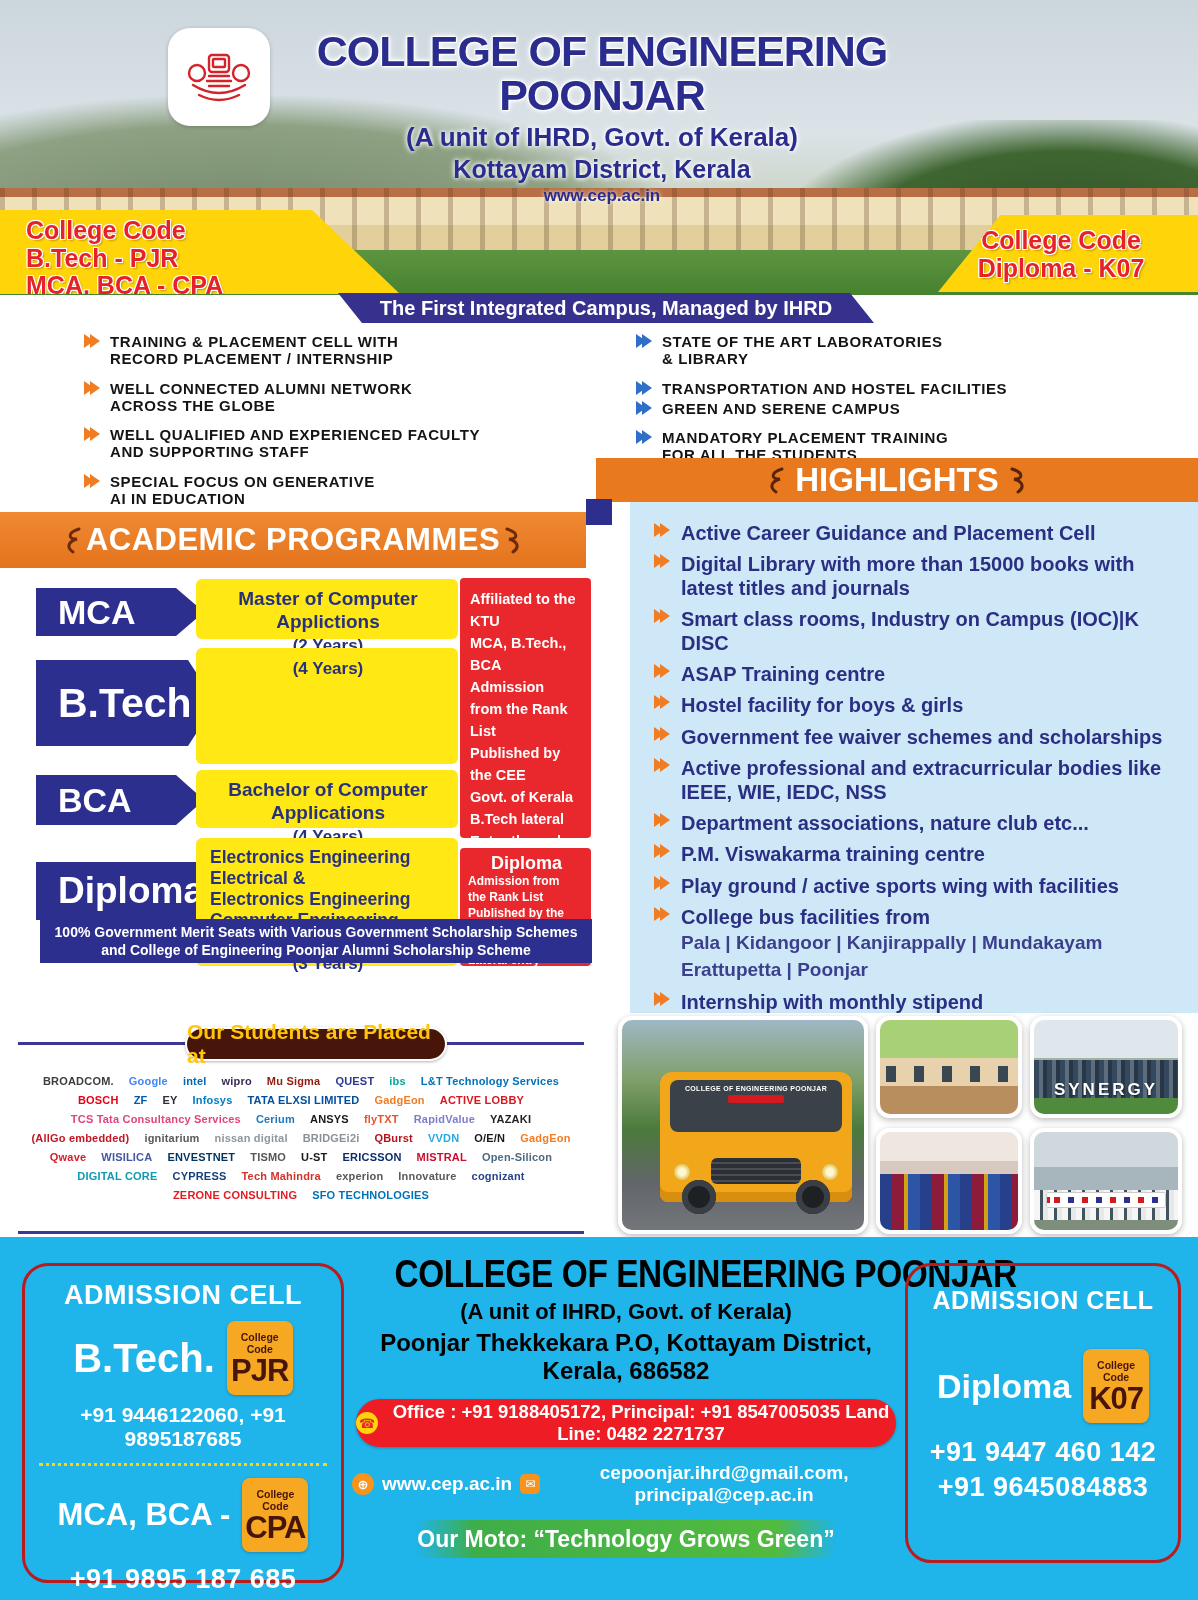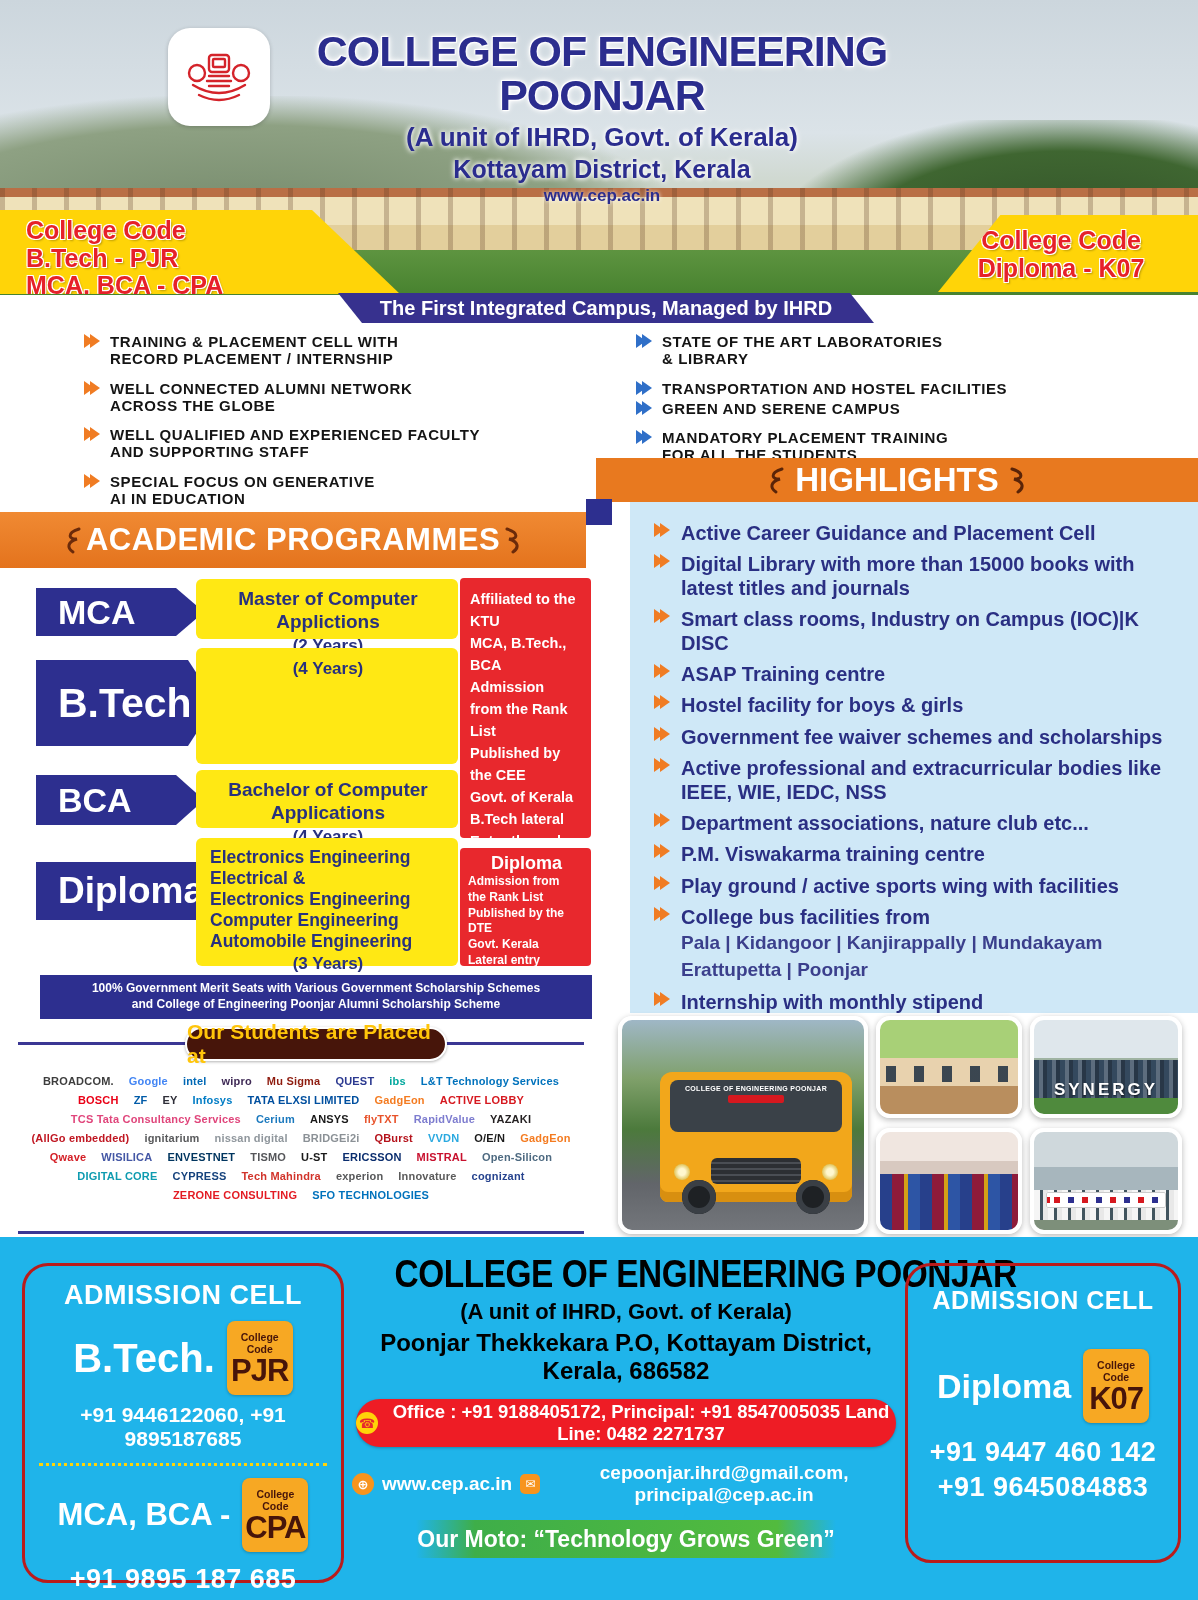--- a/index.html
+++ b/index.html
@@ -66,22 +66,22 @@
   
   .pbox{position:absolute;background:#2d2f8f;color:#fff;font-weight:900;display:flex;align-items:center;
     padding-left:22px;clip-path:polygon(0 0,calc(100% - 28px) 0,100% 50%,calc(100% - 28px) 100%,0 100%);}
   .ybox{position:absolute;left:196px;width:262px;background:#ffe814;border-radius:6px;color:#28317e;
     font-weight:800;padding:9px 12px 6px 14px;}
   .ybox .desc{white-space:pre-line;line-height:1.2;}
   .ybox .years{display:block;text-align:center;font-size:17px;margin-top:2px;}
   .ybox.center{text-align:center;}
   .rbox{position:absolute;left:460px;width:131px;background:#e8282d;color:#fff;font-weight:800;border-radius:4px;}
   .rbox .body{white-space:pre-line;}
-  .merit-banner{position:absolute;left:40px;top:975px;width:552px;height:44px;background:#2d2f8f;color:#fff;
-    font-weight:800;font-size:12px;display:flex;align-items:center;justify-content:center;text-align:center;
+  .merit-banner{position:absolute;left:40px;top:919px;width:552px;height:44px;background:#2d2f8f;color:#fff;
+    font-weight:800;font-size:14px;display:flex;align-items:center;justify-content:center;text-align:center;
     white-space:pre-line;line-height:1.3;}
 
   
   .hl-panel{position:absolute;left:630px;top:502px;width:568px;height:511px;background:#cfe8f7;
     padding:20px 12px 0 24px;}
   .hl-item{display:flex;gap:11px;margin-bottom:8px;color:#2a2f83;font-weight:800;font-size:20px;line-height:1.17;}
   .hl-sub{font-weight:600;font-size:19px;color:#3b3f8c;line-height:1.3;margin-top:2px;}
 
   
   .placed-box{position:absolute;left:18px;top:1042px;width:566px;height:192px;background:#fff;

